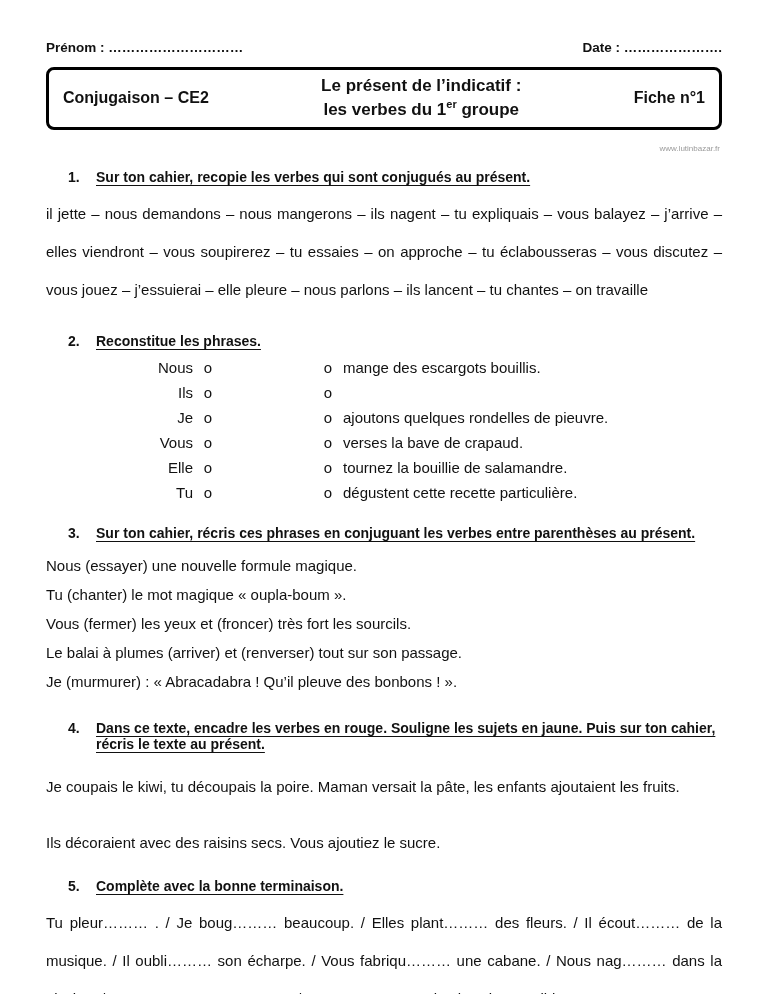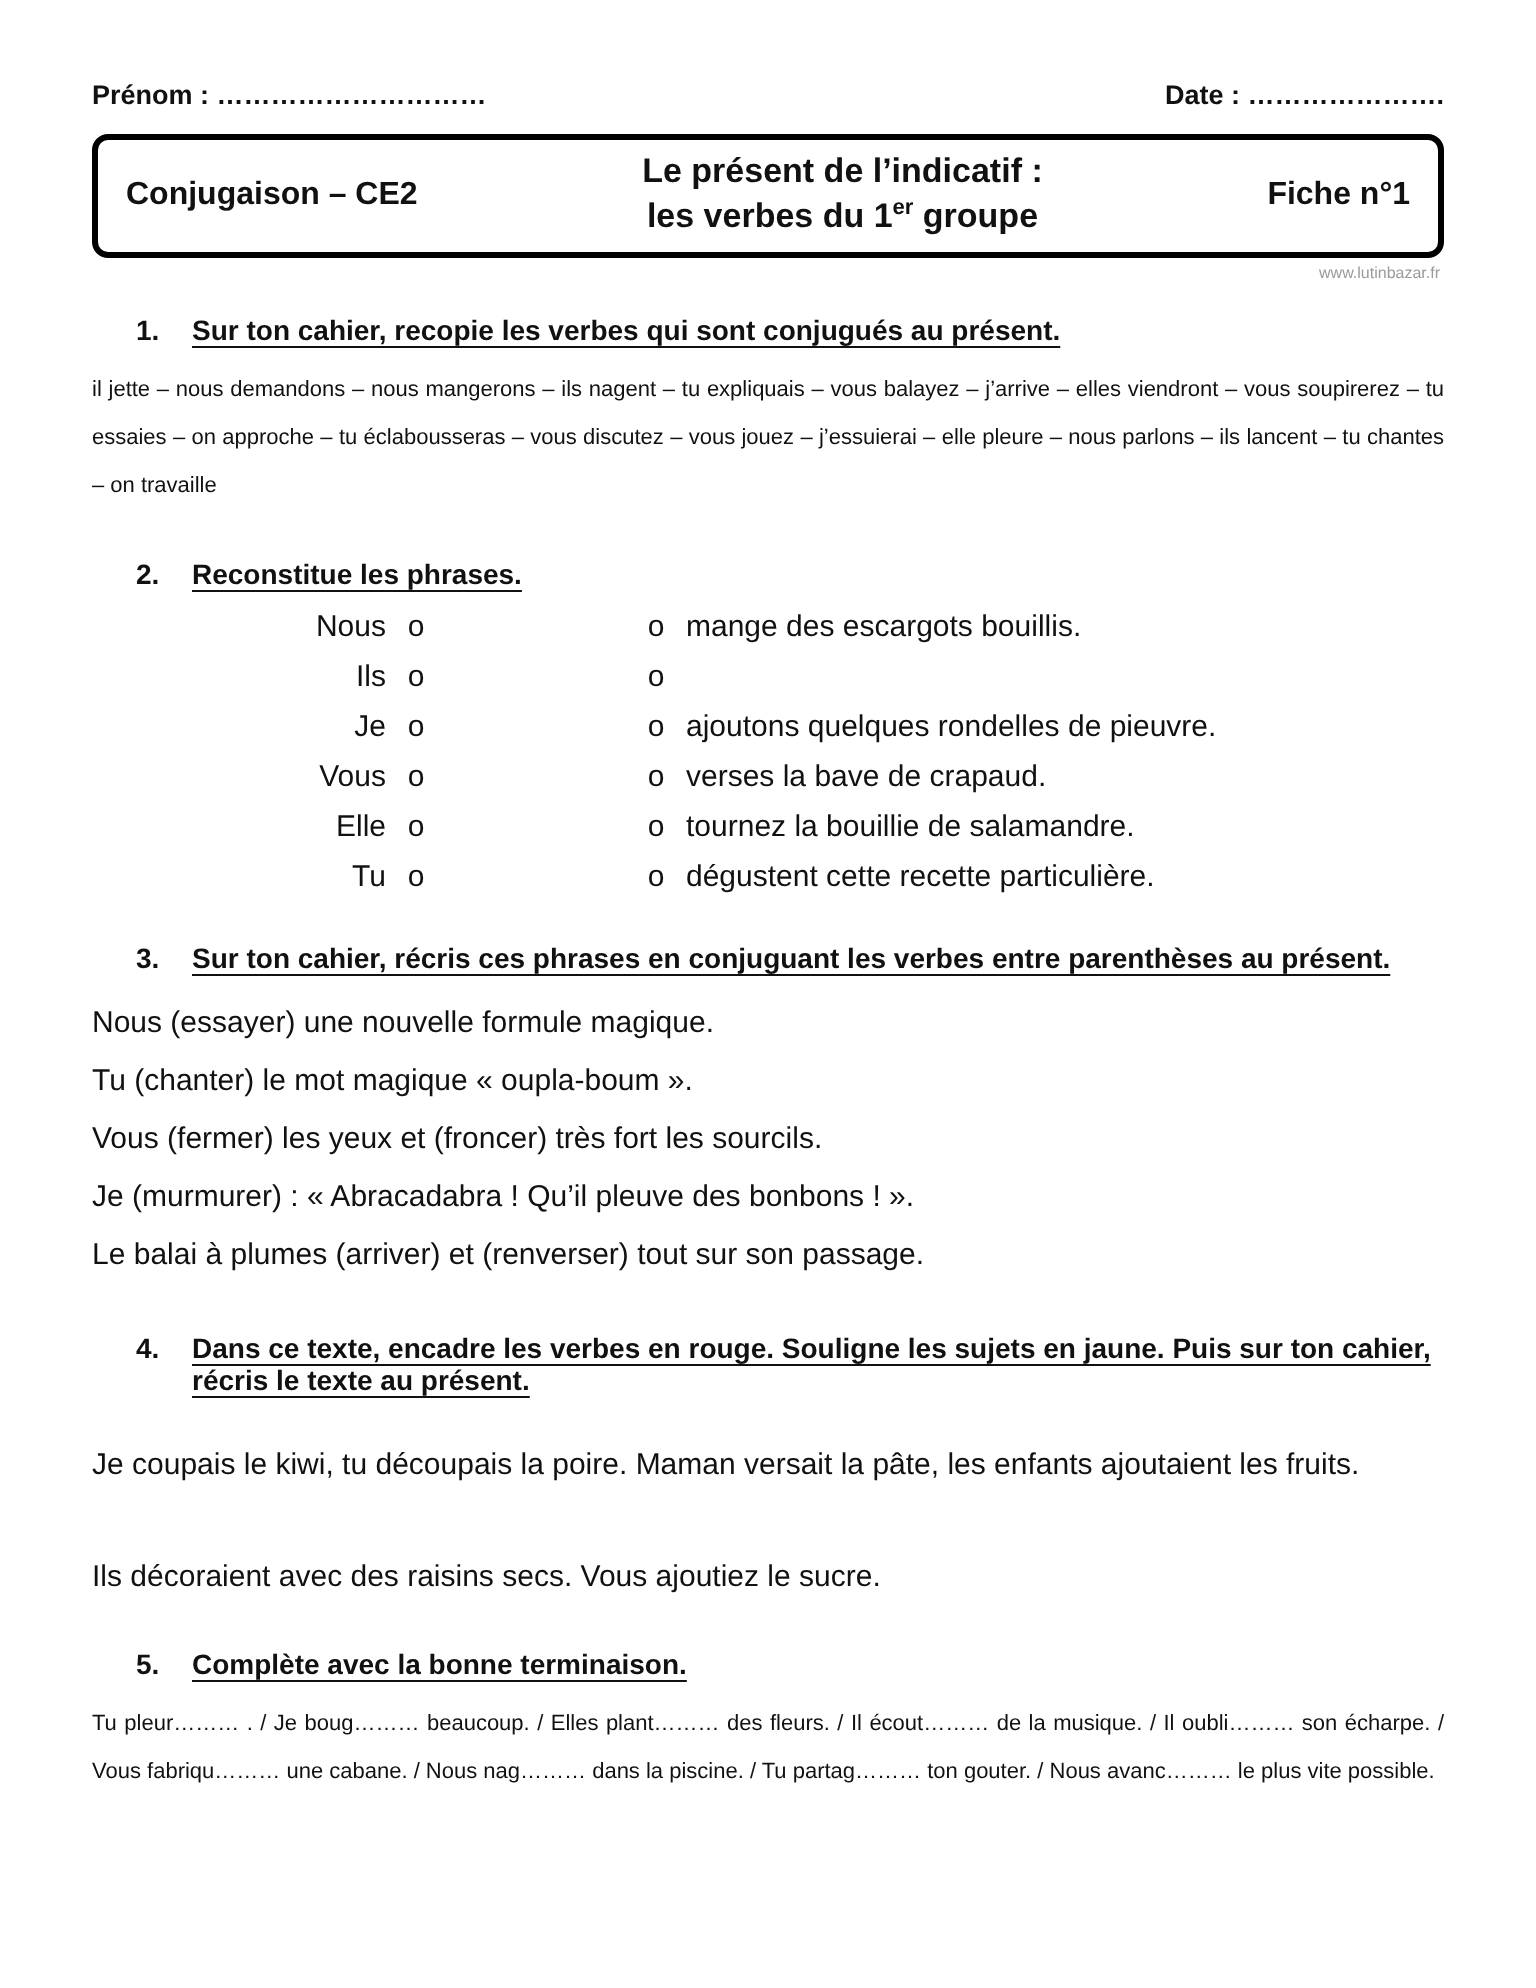--- a/index.html
+++ b/index.html
@@ -40,39 +40,39 @@
     text-align: center;
     font-weight: bold;
     font-size: 17px;
     line-height: 1.32;
   }
   .tb-center sup { font-size: 11px; }
   .website {
     text-align: right;
     font-size: 8px;
     color: #9a9a9a;
-    margin: 3px 2px 0 0;
+    margin: 14px 2px 0 0;
   }
   .exercise { margin-top: 24px; }
   .exercise.first { margin-top: 16px; }
   .ex-title {
     display: flex;
     font-weight: bold;
     font-size: 14px;
     margin-left: 22px;
     margin-bottom: 10px;
   }
   .ex-num { width: 28px; flex-shrink: 0; }
   .ex-title-text {
     text-decoration: underline;
     text-underline-offset: 3px;
   }
   .flow-text {
-    font-size: 11px;
-    line-height: 24px;
+    font-size: 15px;
+    line-height: 38px;
     text-align: justify;
   }
   .match-table { margin-left: 0; margin-top: 4px; }
   .match-row {
     display: flex;
     align-items: baseline;
     font-size: 15px;
     margin-bottom: 8px;
   }
   .m-pron { width: 147px; text-align: right; }
@@ -177,22 +177,22 @@
 
   <div class="exercise">
     <div class="ex-title">
       <span class="ex-num">3.</span>
       <span class="ex-title-text">Sur ton cahier, récris ces phrases en conjuguant les verbes entre parenthèses au présent.</span>
     </div>
     <div class="sentence-lines">
       <div class="line">Nous (essayer) une nouvelle formule magique.</div>
       <div class="line">Tu (chanter) le mot magique « oupla-boum ».</div>
       <div class="line">Vous (fermer) les yeux et (froncer) très fort les sourcils.</div>
+      <div class="line">Le balai à plumes (arriver) et (renverser) tout sur son passage.</div>
       <div class="line">Je (murmurer) : « Abracadabra ! Qu’il pleuve des bonbons ! ».</div>
-      <div class="line">Le balai à plumes (arriver) et (renverser) tout sur son passage.</div>
     </div>
   </div>
 
   <div class="exercise">
     <div class="ex-title">
       <span class="ex-num">4.</span>
       <span class="ex-title-text">Dans ce texte,  encadre les verbes en rouge. Souligne les sujets en jaune. Puis sur ton cahier, récris le texte au présent.</span>
     </div>
     <div class="ex4-spacer"></div>
     <p class="para">Je coupais le kiwi, tu découpais la poire. Maman versait la pâte, les enfants ajoutaient les fruits.</p>

